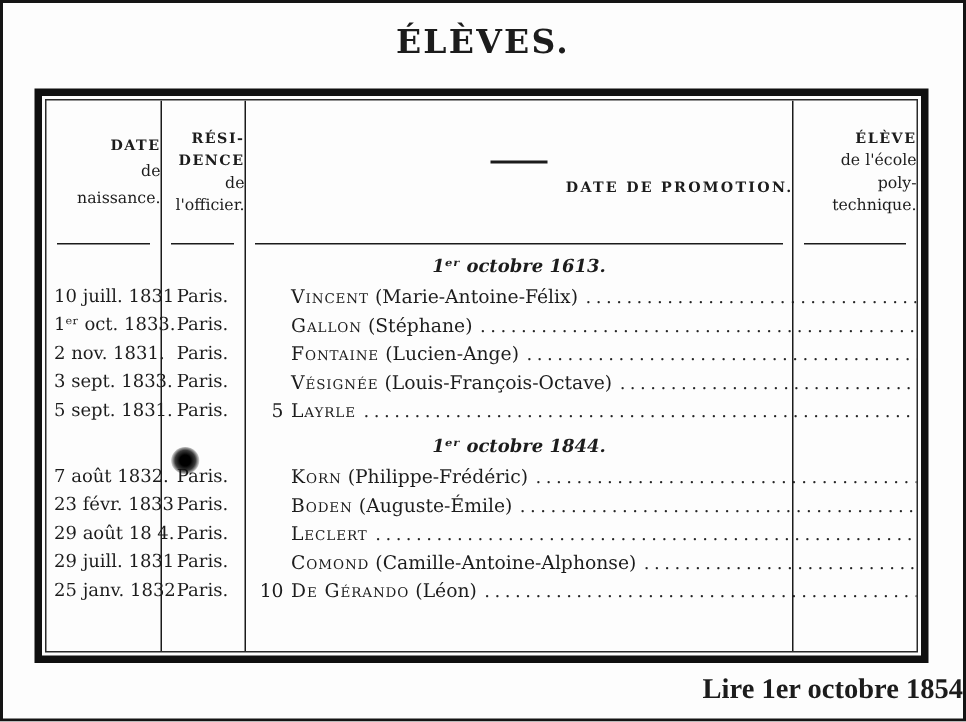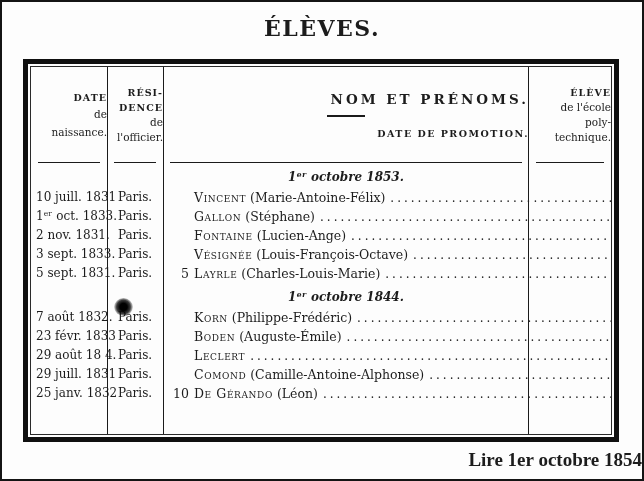--- a/index.html
+++ b/index.html
@@ -107,36 +107,35 @@
           <div class="hrule"></div>
         </div>
         <div class="th">
           <span class="th-small">RÉSI-</span>
           <span class="th-small">DENCE</span>
           <span class="th-low">de</span>
           <span class="th-low">l'officier.</span>
           <div class="hrule"></div>
         </div>
         <div class="th">
-          <span class="nom-title">NOM ET PRÉNOMS.</span>
           <div class="dash"></div>
           <span class="nom-sub">DATE DE PROMOTION.</span>
           <div class="hrule"></div>
         </div>
         <div class="th">
           <span class="th-small">ÉLÈVE</span>
           <span class="th-low">de l'école</span>
           <span class="th-low">poly-</span>
           <span class="th-low">technique.</span>
           <div class="hrule"></div>
         </div>
       </div>
 
       <div class="grid-row sec-row">
-        <div class="sec-heading">1ᵉʳ octobre 1853.</div>
+        <div class="sec-heading">1ᵉʳ octobre 1613.</div>
       </div>
 
       <div class="grid-row row">
         <div class="c-date">10 juill. 1831</div>
         <div class="c-res">Paris.</div>
         <div class="c-nom">
             <span class="num"></span>
             <span class="surname">Vincent</span>
             <span class="given">(Marie-Antoine-Félix)</span>
             <span class="leader"></span>
@@ -175,21 +174,20 @@
             <span class="leader"></span>
           </div>
 
       </div>
       <div class="grid-row row">
         <div class="c-date">5 sept. 1831.</div>
         <div class="c-res">Paris.</div>
         <div class="c-nom">
             <span class="num">5</span>
             <span class="surname">Layrle</span>
-            <span class="given">(Charles-Louis-Marie)</span>
             <span class="leader"></span>
           </div>
 
       </div>
 
       <div class="grid-row sec-row">
         <div class="sec-heading">1ᵉʳ octobre 1844.</div>
       </div>
 
       <div class="grid-row row">

